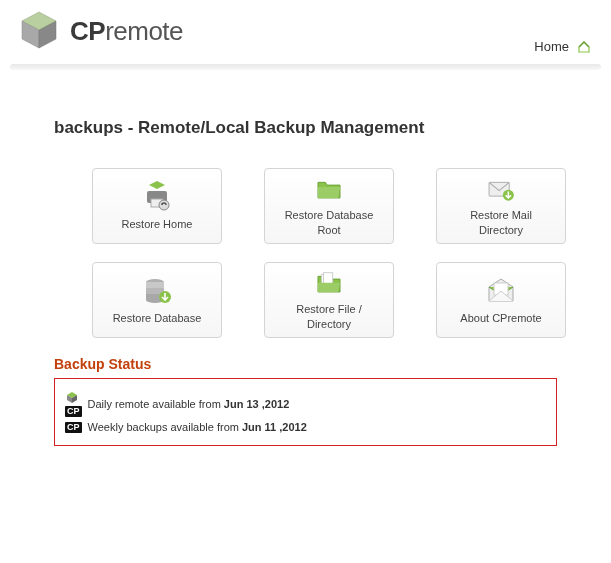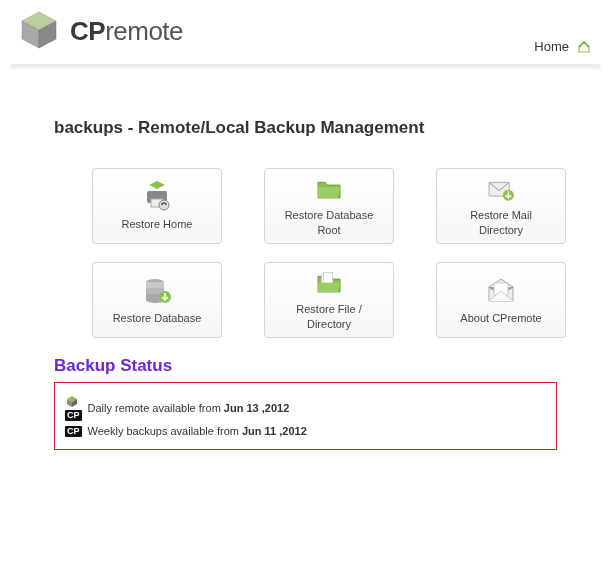--- a/index.html
+++ b/index.html
@@ -12,21 +12,21 @@
 .nav { display: flex; align-items: center; gap: 8px; }
 .nav-link { font-size: 13px; color: #333; text-decoration: none; }
 .nav-icon { width: 14px; height: 14px; }
 .divider { height: 6px; margin: 6px 10px 0 10px; background: linear-gradient(to bottom, #e8e8e8, #f8f8f8); border-radius: 3px; }
 .page-title { font-size: 17px; font-weight: bold; color: #333; margin: 48px 0 30px 54px; }
 .tiles { display: grid; grid-template-columns: repeat(3, 130px); gap: 18px 42px; margin-left: 92px; }
 .tile { border: 1px solid #d4d4d4; border-radius: 4px; background: linear-gradient(to bottom, #fff, #f6f6f6); width: 130px; height: 76px; display: flex; flex-direction: column; align-items: center; justify-content: center; cursor: pointer; padding: 6px 16px; }
 .tile-icon { width: 32px; height: 32px; margin-bottom: 4px; }
 .tile-label { font-size: 11px; color: #444; text-align: center; line-height: 1.3; }
 .status-section { margin: 18px 54px 0 54px; }
-.status-title { font-size: 17px; font-weight: bold; color: #6d28d9; margin-bottom: 6px; }
+.status-title { font-size: 14px; font-weight: bold; color: #c2410c; margin-bottom: 6px; }
 .status-box { border: 1px solid #d42020; padding: 8px 10px; }
 .status-row { display: flex; align-items: center; gap: 6px; margin: 4px 0; }
 .status-icon-stack { display: flex; flex-direction: column; align-items: flex-start; gap: 1px; }
 .cube-icon { width: 14px; height: 14px; }
 .cp-badge { background: #111; color: #fff; font-size: 9px; font-weight: bold; padding: 0 2px; border-radius: 1px; line-height: 11px; }
 .status-text { font-size: 11px; color: #333; }
 .status-text b { font-weight: bold; }
 </style>
 </head>
 <body>

